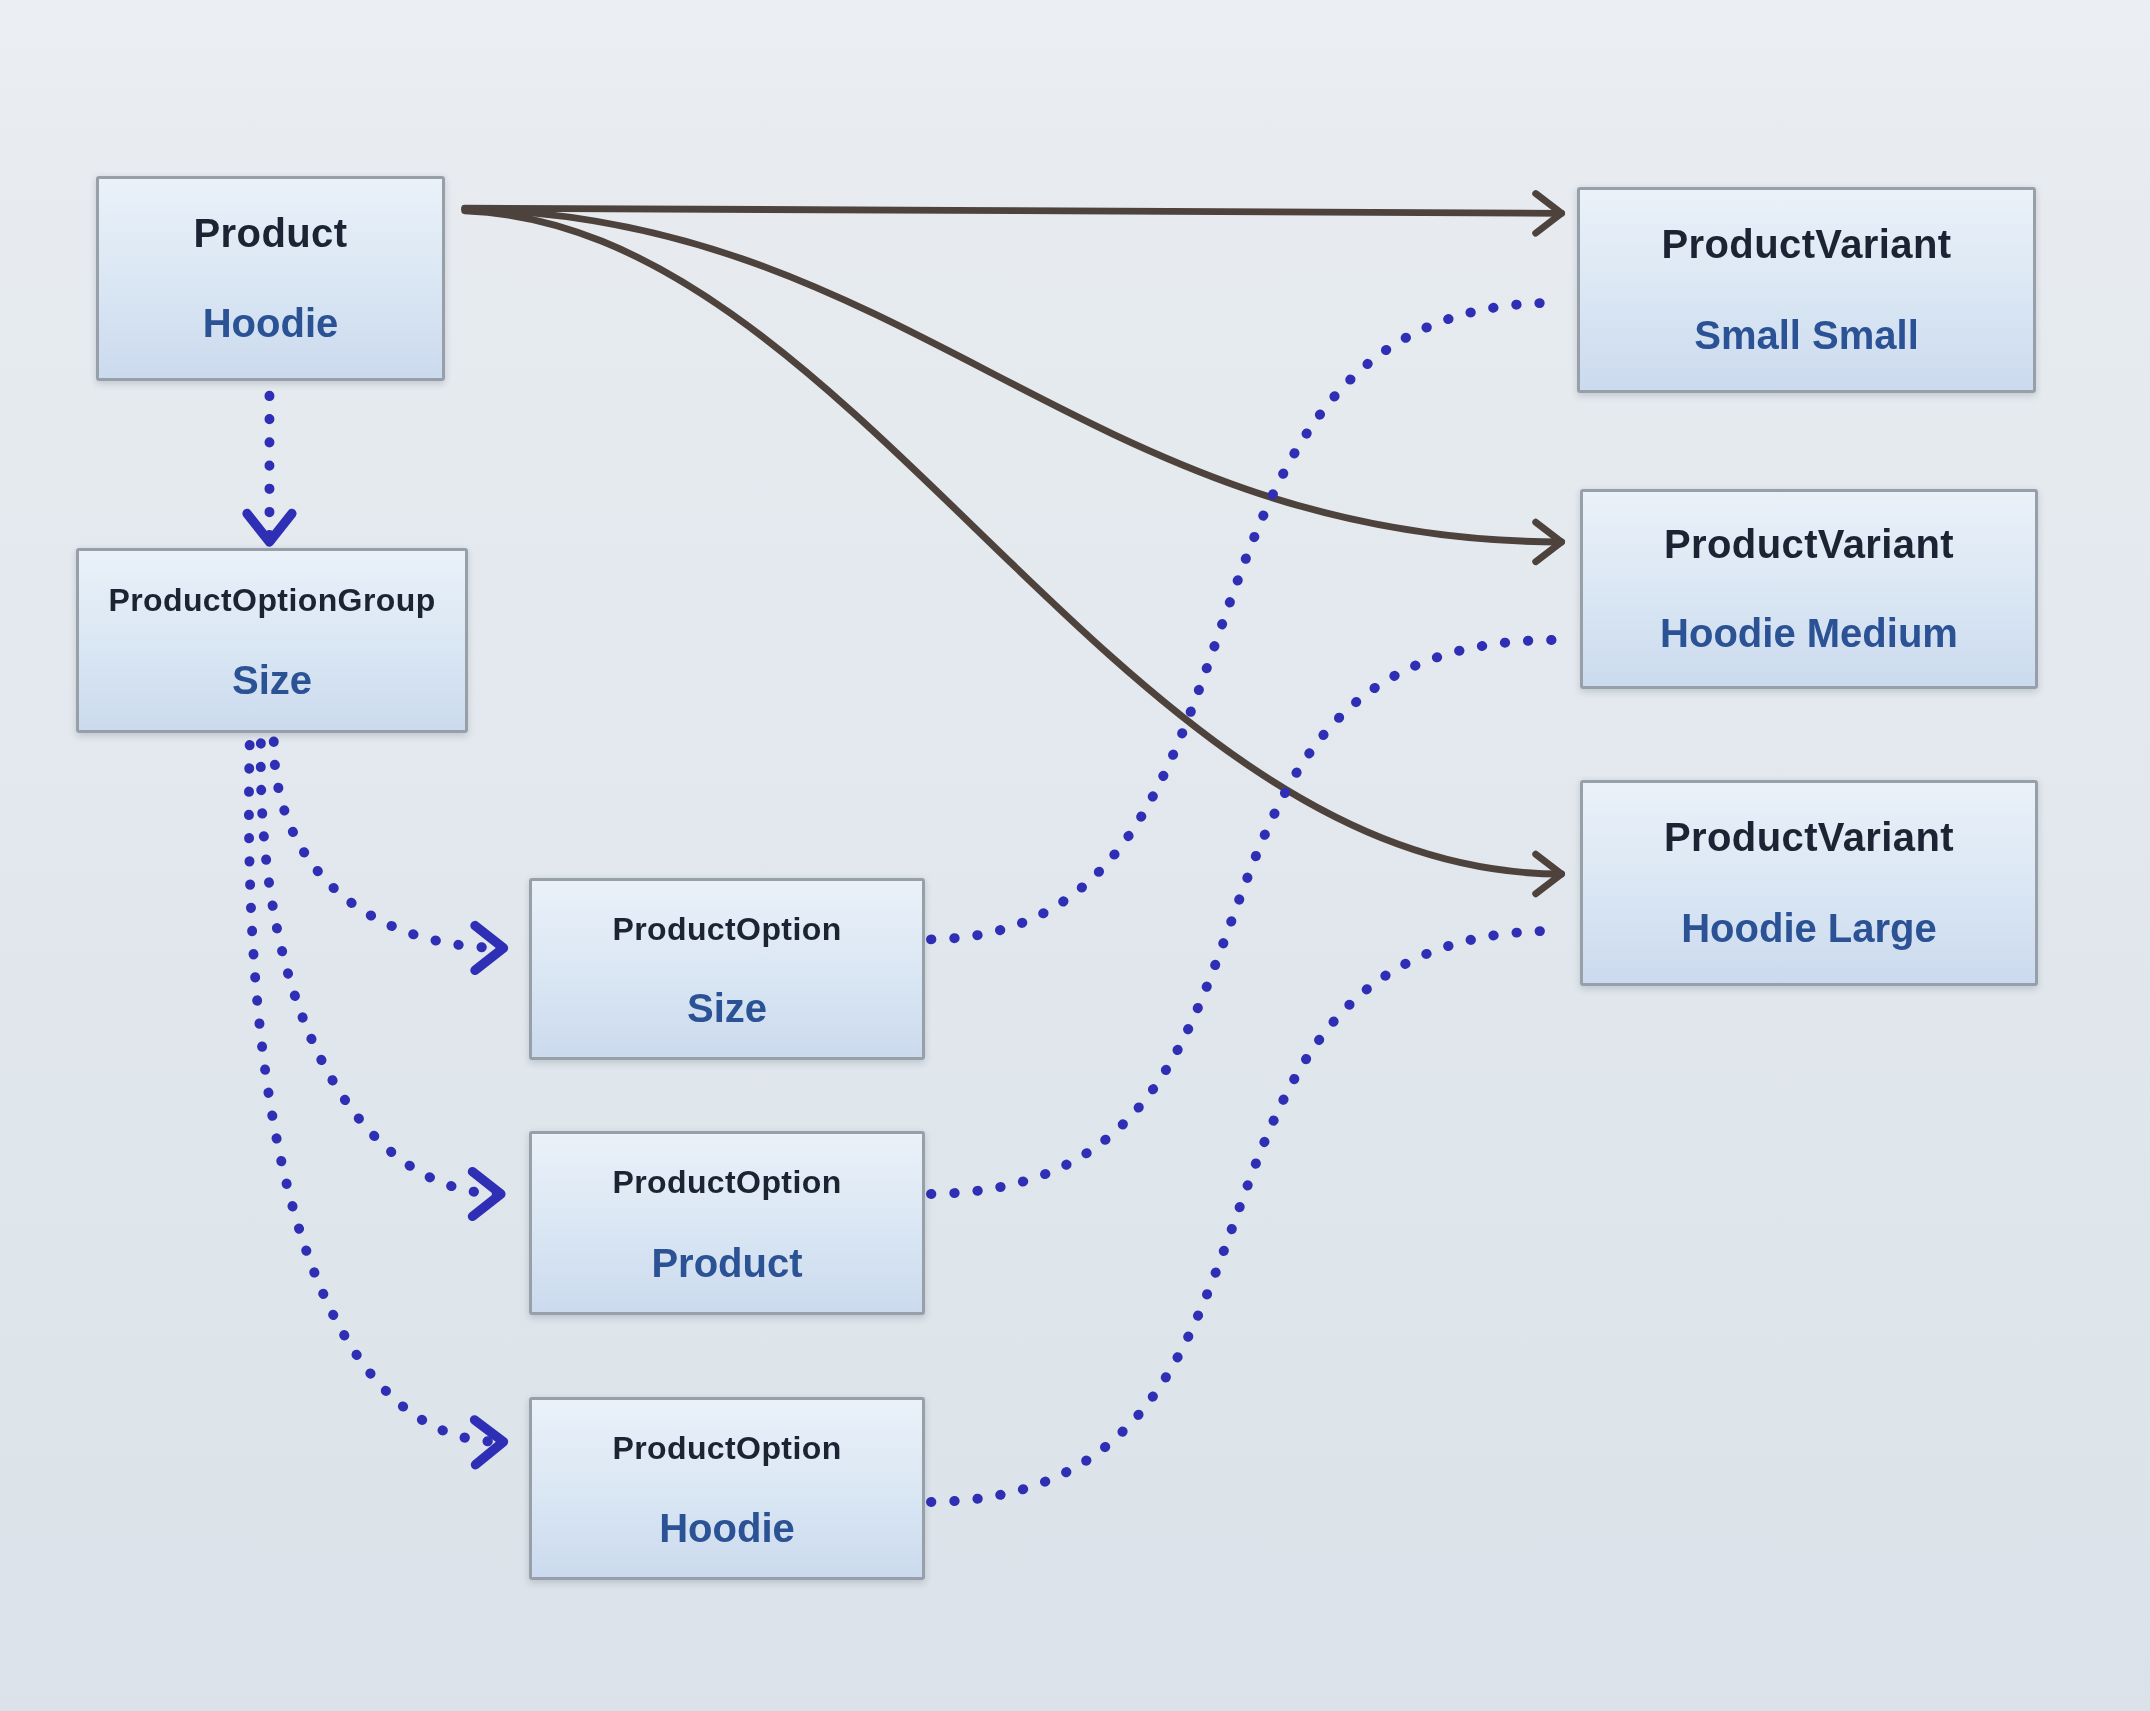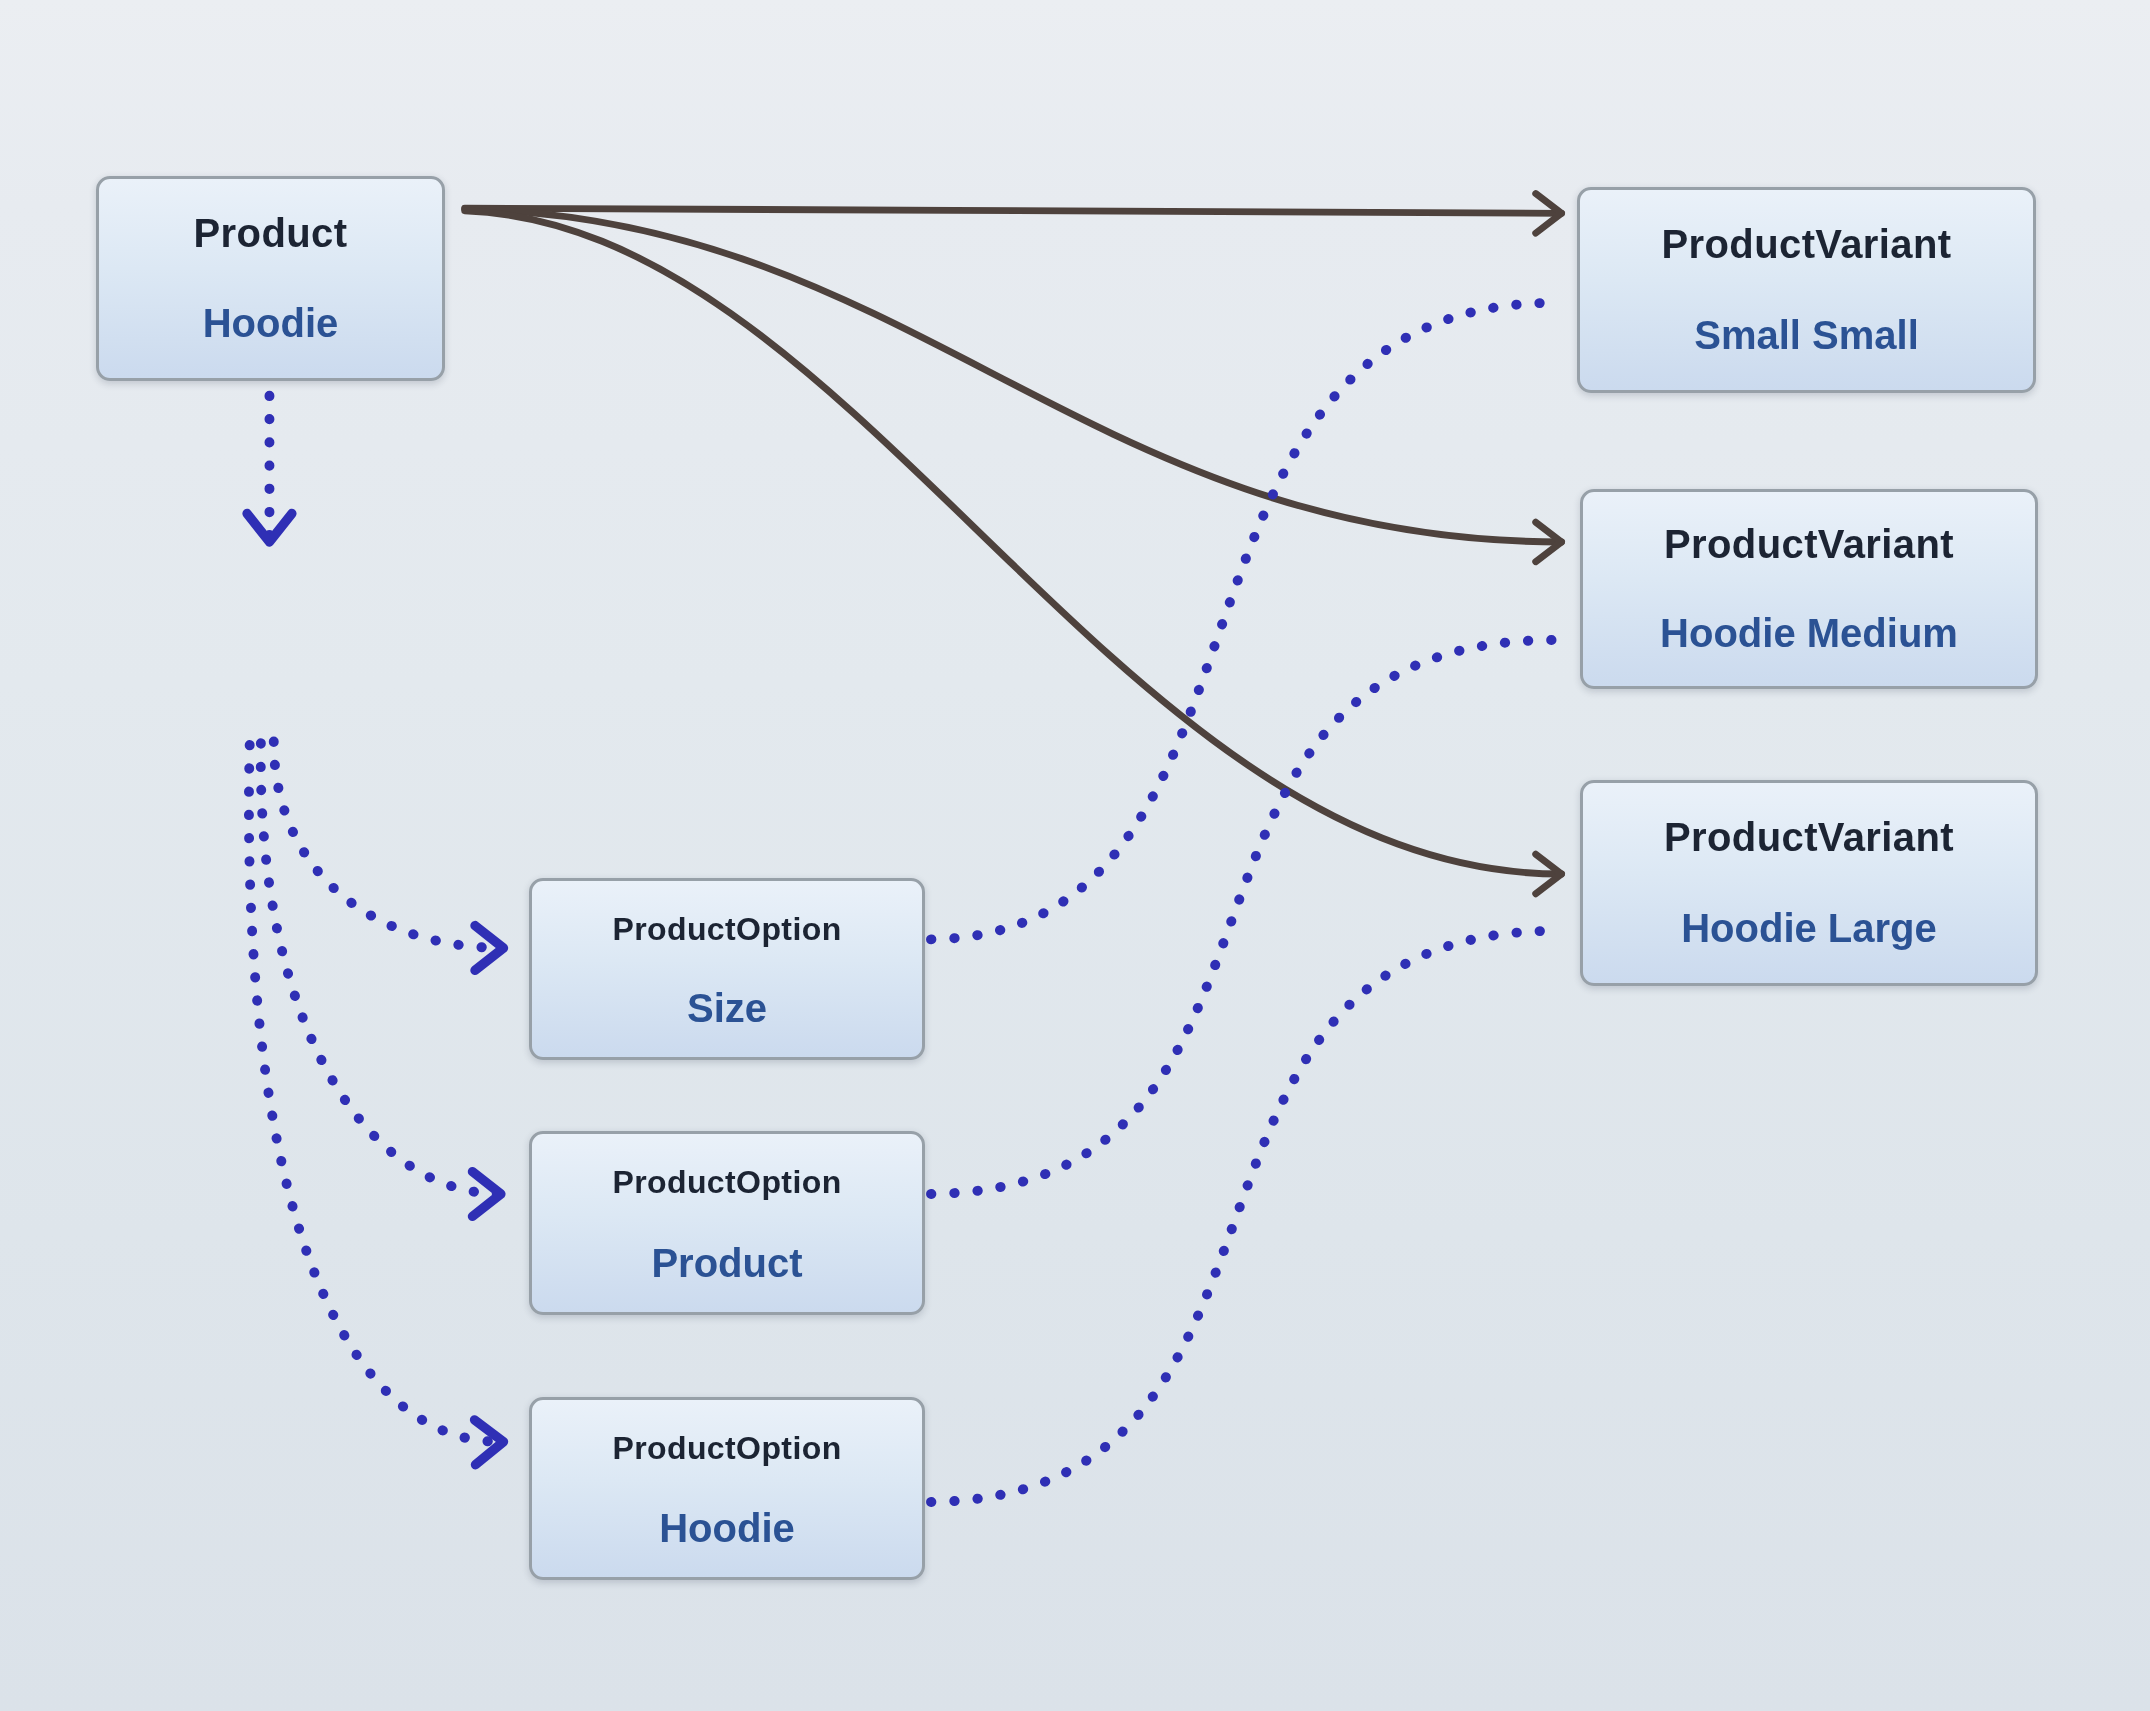--- a/index.html
+++ b/index.html
@@ -13,21 +13,21 @@
   }
   #edge-layer{position:absolute;left:0;top:0;width:2151px;height:1711px;}
   .edge-solid{fill:none;stroke:var(--solid-edge,#4e423d);stroke-width:8;stroke-linecap:round;}
   .edge-dotted{fill:none;stroke:var(--dotted-edge,#2f2fb5);stroke-width:11.5;stroke-linecap:round;stroke-dasharray:0.5 26.5;}
   .head-solid{fill:none;stroke:var(--solid-edge,#4e423d);stroke-width:8;stroke-linecap:round;stroke-linejoin:round;}
   .head-dotted{fill:none;stroke:var(--dotted-edge,#2f2fb5);stroke-width:11;stroke-linecap:round;stroke-linejoin:round;}
   .node{
     position:absolute;box-sizing:border-box;
     display:grid;grid-template-rows:1fr 1fr;align-items:center;justify-items:center;
     background:linear-gradient(180deg,#eaf1f9 0%,#dce8f4 45%,#cbdaee 100%);
-    border:3px solid #97a0a8;border-radius:14px;
+    border:3px solid #97a0a8;border-radius:3px;
     box-shadow:0 2.6px 7.7px rgba(40,50,70,0.18);
     text-align:center;padding:8.6px 12px;
   }
   .node-type{font-weight:bold;color:var(--node-title,#1c2433);font-size:40px;letter-spacing:0.4px;}
   .node-value{font-weight:bold;color:var(--node-value,#2b5294);font-size:40px;}
   .node-type.small-type{font-size:32px;}
   
   #n-product     {left:96px; top:176px;  width:349px;height:205px;}
   #n-group       {left:76px;  top:548px;  width:392px;height:185px;}
   #n-opt-small   {left:529px; top:878px; width:396px;height:182px;}
@@ -63,20 +63,24 @@
         <path d="M 1082,1388 C 1560,1382 1300,744 1808,744" class="edge-dotted"></path>
         <path d="M 1082,1746 C 1560,1740 1310,1084 1808,1082" class="edge-dotted"></path>
       </g>
   </svg>
 
   <div class="node" id="n-product">
     <span class="node-type">Product</span>
     <span class="node-value">Hoodie</span>
   </div>
 
+  <div class="node" id="n-group">
+    <span class="node-type small-type">ProductOptionGroup</span>
+    <span class="node-value">Size</span>
+  </div>
 
   <div class="node" id="n-opt-small">
     <span class="node-type small-type">ProductOption</span>
     <span class="node-value">Size</span>
   </div>
 
   <div class="node" id="n-opt-medium">
     <span class="node-type small-type">ProductOption</span>
     <span class="node-value">Product</span>
   </div>

